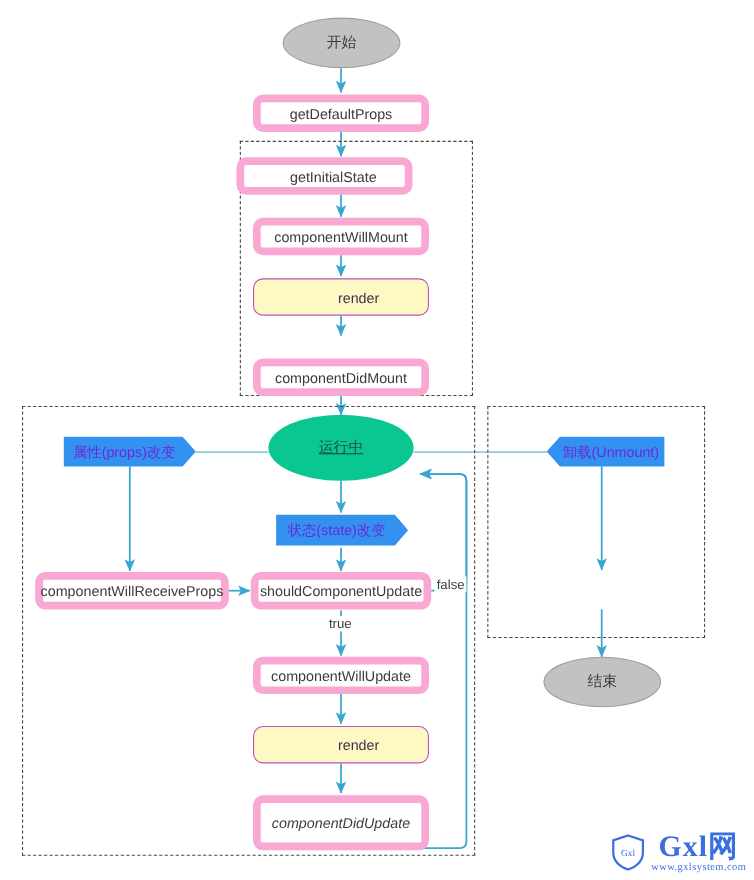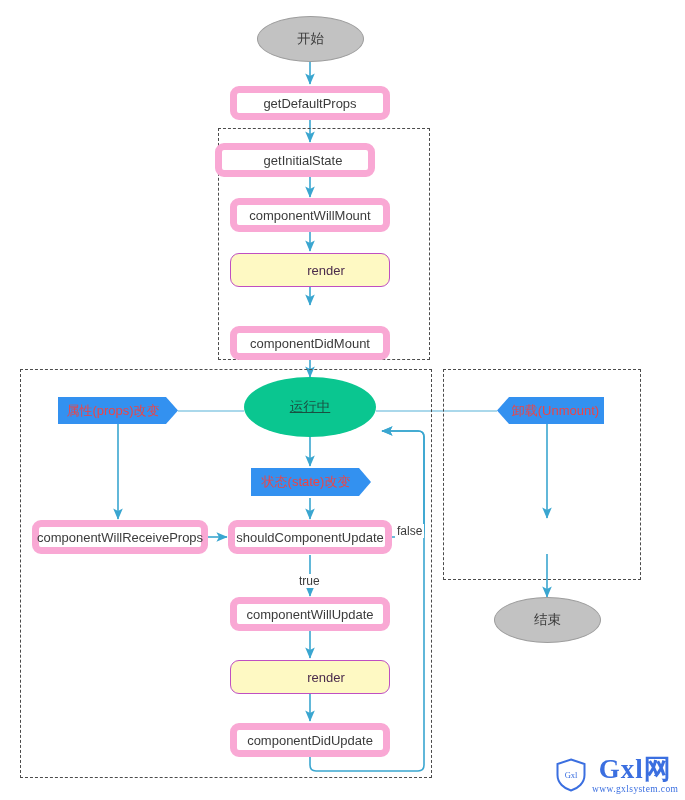--- a/index.html
+++ b/index.html
@@ -42,21 +42,21 @@
     background:#c2c2c2;
     border:1px solid #9d9d9d;
     color:#3b3b3b;
   }
   .ellipse.green{
     background:#0ac690;
     border:none;
     color:#1a4f41;
   }
   .banner{
-    color:#ef4444;
+    color:#6d28d9;
     font-size:13px;
     z-index:4;
   }
   .banner .bannertext{position:relative;z-index:2;}
   .dashbox{
     position:absolute;
     border:1.5px dashed #4b4b4b;
     box-sizing:border-box;
     background:transparent;
     z-index:1;
@@ -207,31 +207,31 @@
   </div>
 
   <div class="node procbox" style="left:230px;top:597px;width:160px;height:34px;">
     <span>componentWillUpdate</span>
   </div>
 
   <div class="node renderbox" style="left:230px;top:660px;width:160px;height:34px;">
     <span>render</span>
   </div>
 
-  <div class="node procbox" style="left:230px;top:723px;width:160px;height:34px;">
+  <div class="node procbox" style="left:230px;top:723px;width:160px;height:50px;font-style:italic;">
     <span>componentDidUpdate</span>
   </div>
 
 
   <div class="node ellipse gray" style="left:494px;top:597px;width:107px;height:46px;">
     <span>结束</span>
   </div>
 
   <div class="edgelabel" style="left:395px;top:524px;">false</div>
-  <div class="edgelabel" style="left:297px;top:574px;">true</div>
+  <div class="edgelabel" style="left:297px;top:560px;">true</div>
 
   <div id="watermark" style="left:556px;top:756px;">
     <div class="wm-shield">
       <svg width="30" height="34" viewBox="0 0 30 34">
         <path d="M15,1.5 L28.5,6 L28.5,17 C28.5,25 22,30.5 15,32.5 C8,30.5 1.5,25 1.5,17 L1.5,6 z" fill="none" stroke="#3b6fe0" stroke-width="2"></path>
         <text x="15" y="20" text-anchor="middle" font-size="8.5" fill="#3b6fe0" font-family="Liberation Serif, serif">Gxl</text>
       </svg>
     </div>
     <div class="wm-text">
       <div class="wm-main">Gxl网</div>

